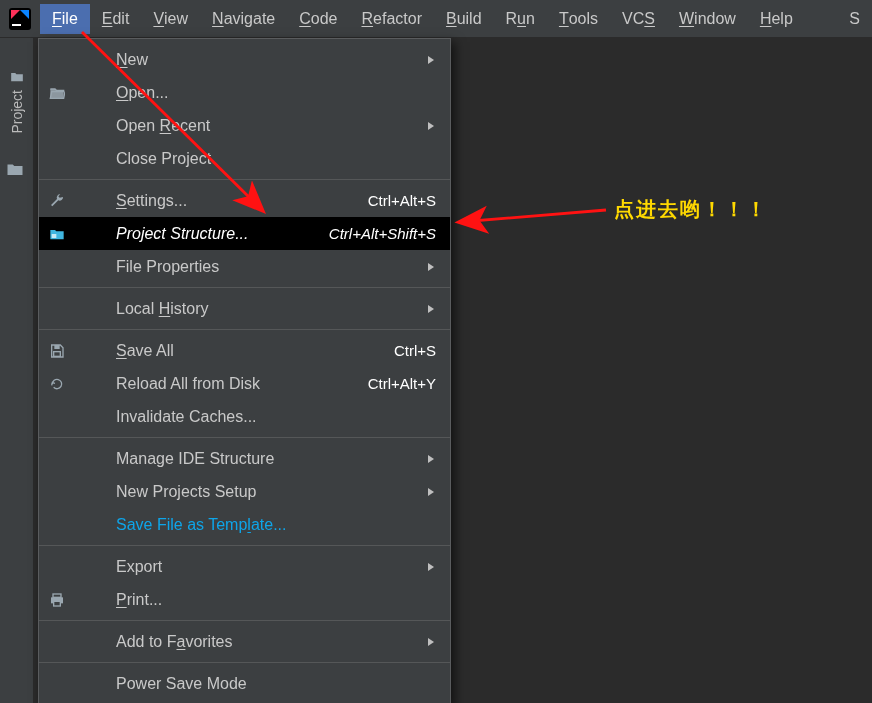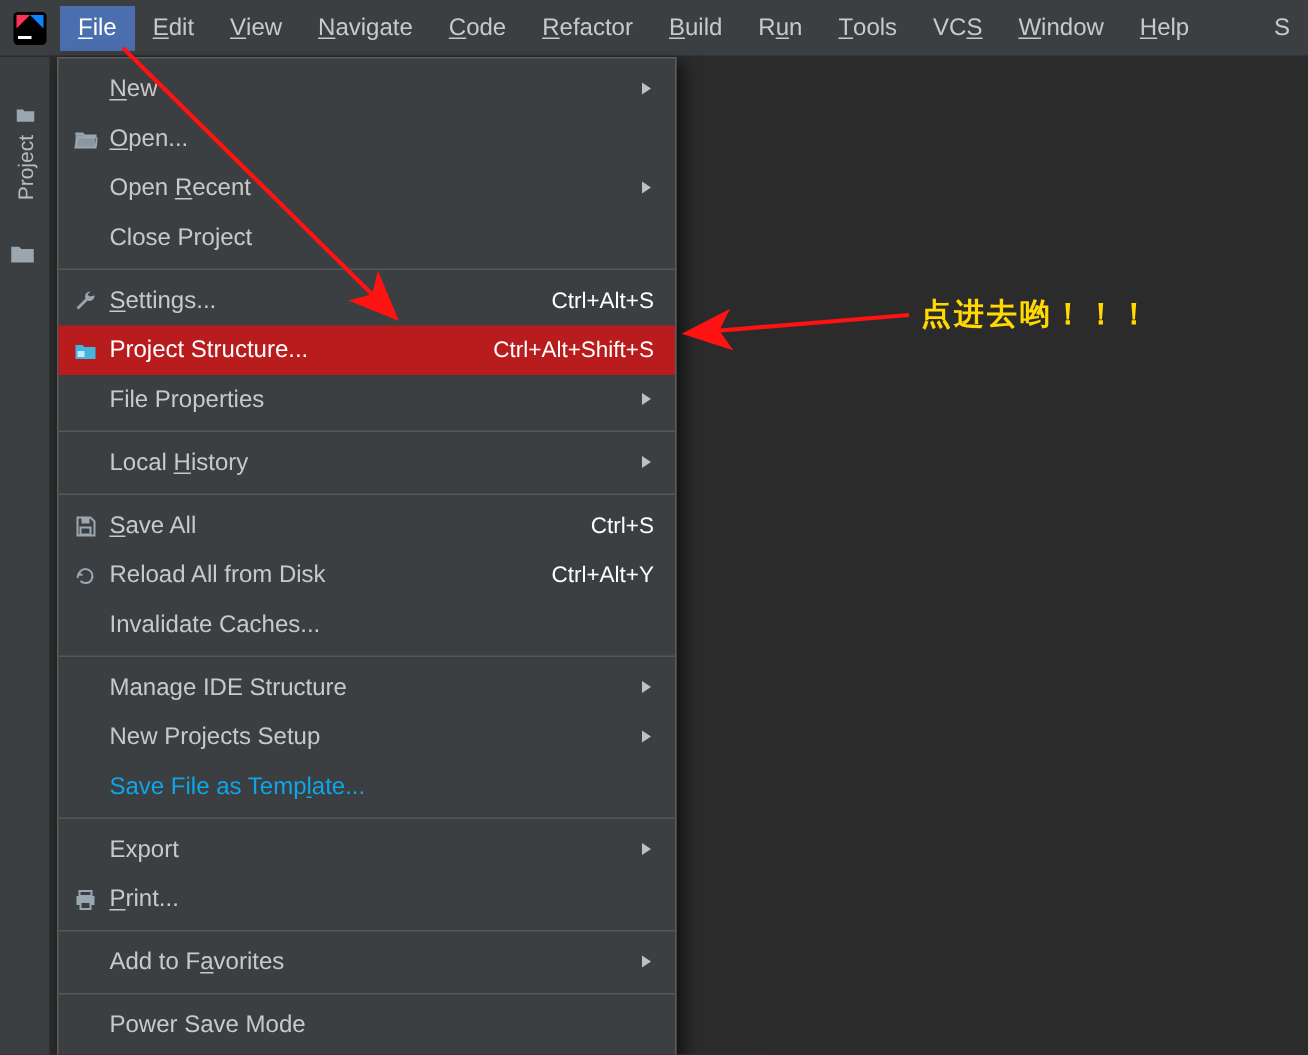--- a/index.html
+++ b/index.html
@@ -87,33 +87,35 @@
     padding: 4px 0;
   }
   .menu-row {
     display: flex;
     align-items: center;
     height: 33px;
     padding: 0 14px 0 10px;
     color: #c9c9c9;
     font-size: 16px;
     cursor: default;
+    gap: 43px;
   }
   .menu-row .icon-slot {
     width: 24px;
     display: flex;
     align-items: center;
     justify-content: flex-start;
   }
   .menu-row .label { flex: 1; }
   .menu-row .shortcut { color: #ffffff; font-size: 15px; }
   .menu-row .sub-arrow { width: 14px; text-align: right; color:#bfbfbf;}
   .menu-row.highlight {
-    background: #b91c1c;
+    background: #000000;
     color: #ffffff;
+    font-style: italic;
   }
   .menu-row.highlight .shortcut { color: #ffffff; }
   .menu-row.disabled { color: #0ea5e9; }
   .menu-sep {
     height: 1px;
     background: #555758;
     margin: 4px 0;
   }
   
   .annotation-text {

